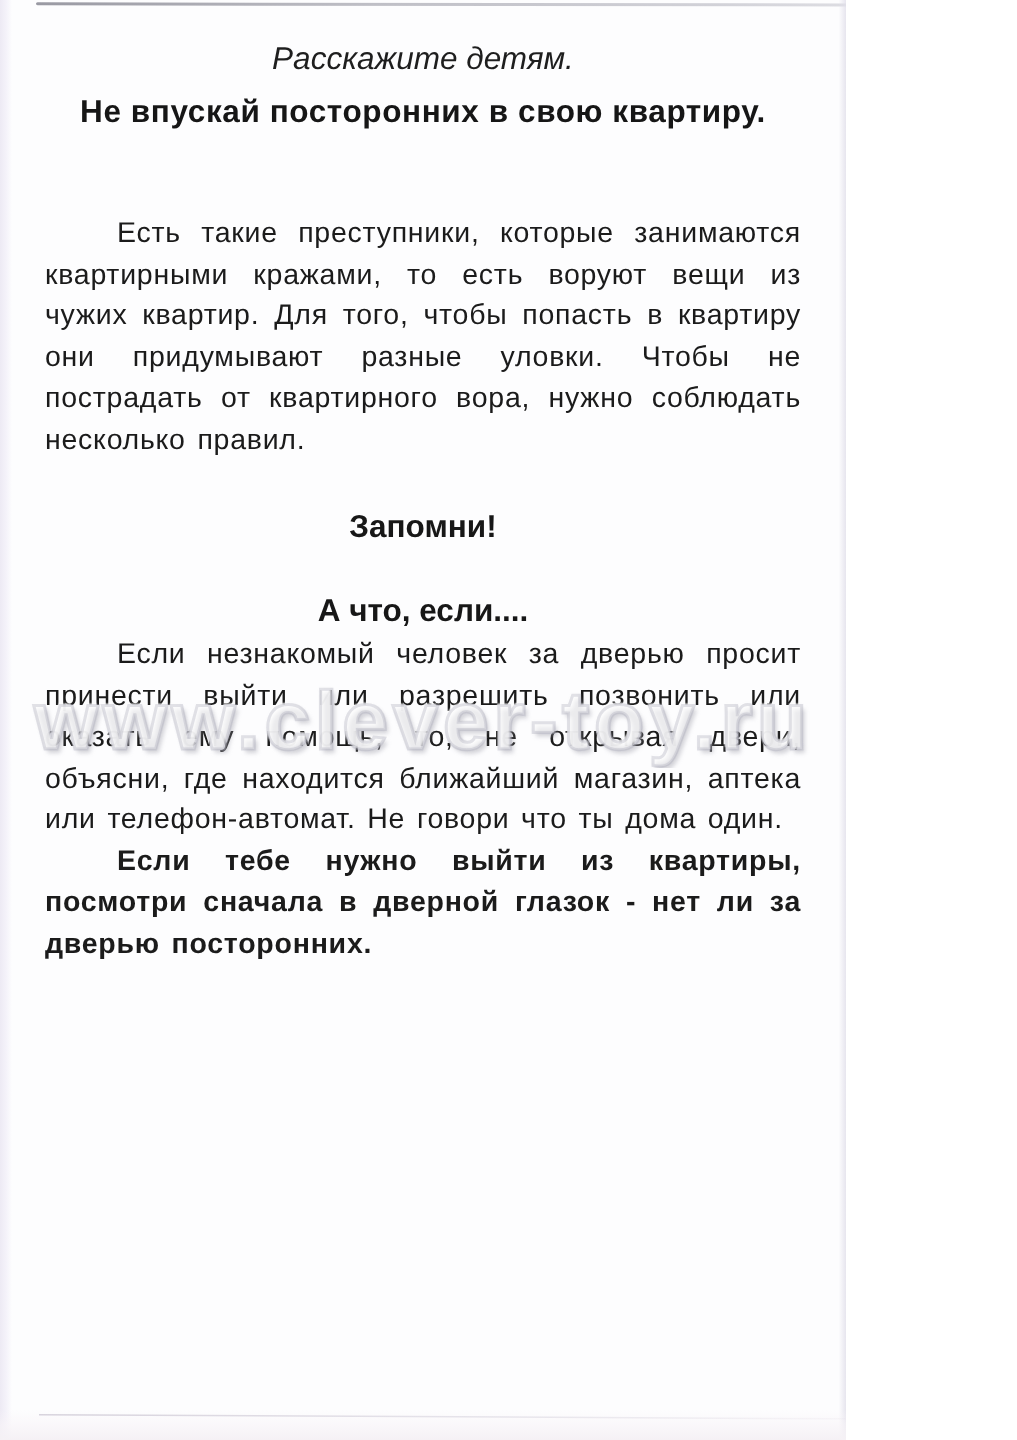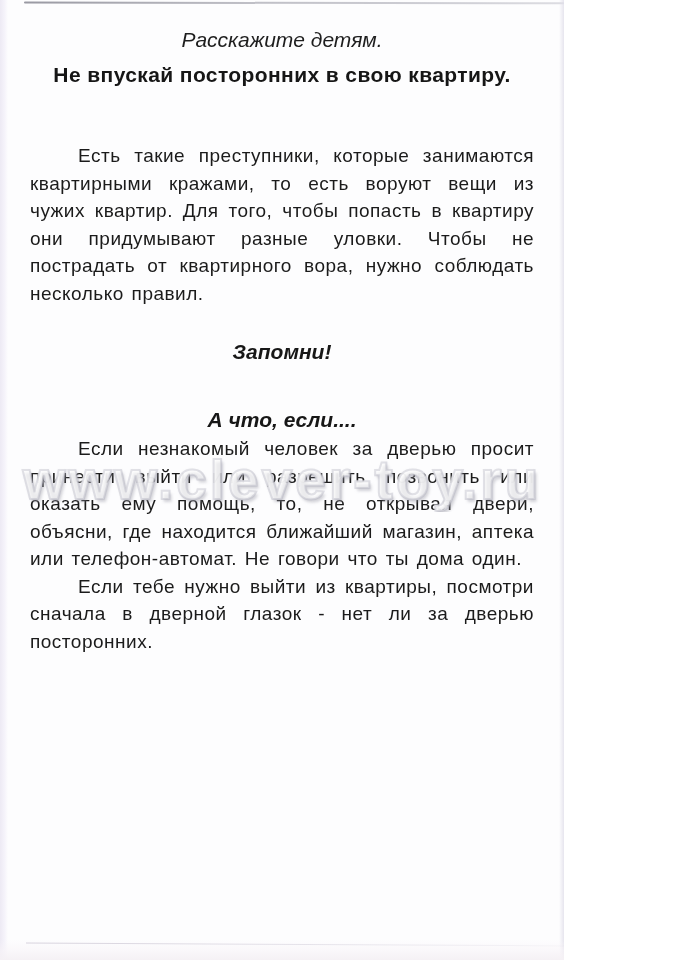--- a/index.html
+++ b/index.html
@@ -109,26 +109,25 @@
     word-spacing: 2px;
   }
   .para-intro { margin-top: 52px; }
   .sec-heading {
     margin: 0;
     text-align: center;
     font-weight: bold;
     font-size: 21px;
     line-height: 27px;
     color: #171717;
-    font-style: italic;
   }
   .heading-zapomni { margin-top: 31px; }
   .para-after-heading { margin-top: 2px; }
-  .heading-a-chto { margin-top: 41px; }
-  .para-last { margin-top: 0; }
+  .heading-a-chto { margin-top: 29px; }
+  .para-last { margin-top: 0; font-weight: bold; }
   
   .watermark {
     position: absolute;
     top: 448px;
     left: 0;
     width: 100%;
     text-align: center;
     font-weight: bold;
     font-size: 55px;
     line-height: 64px;

